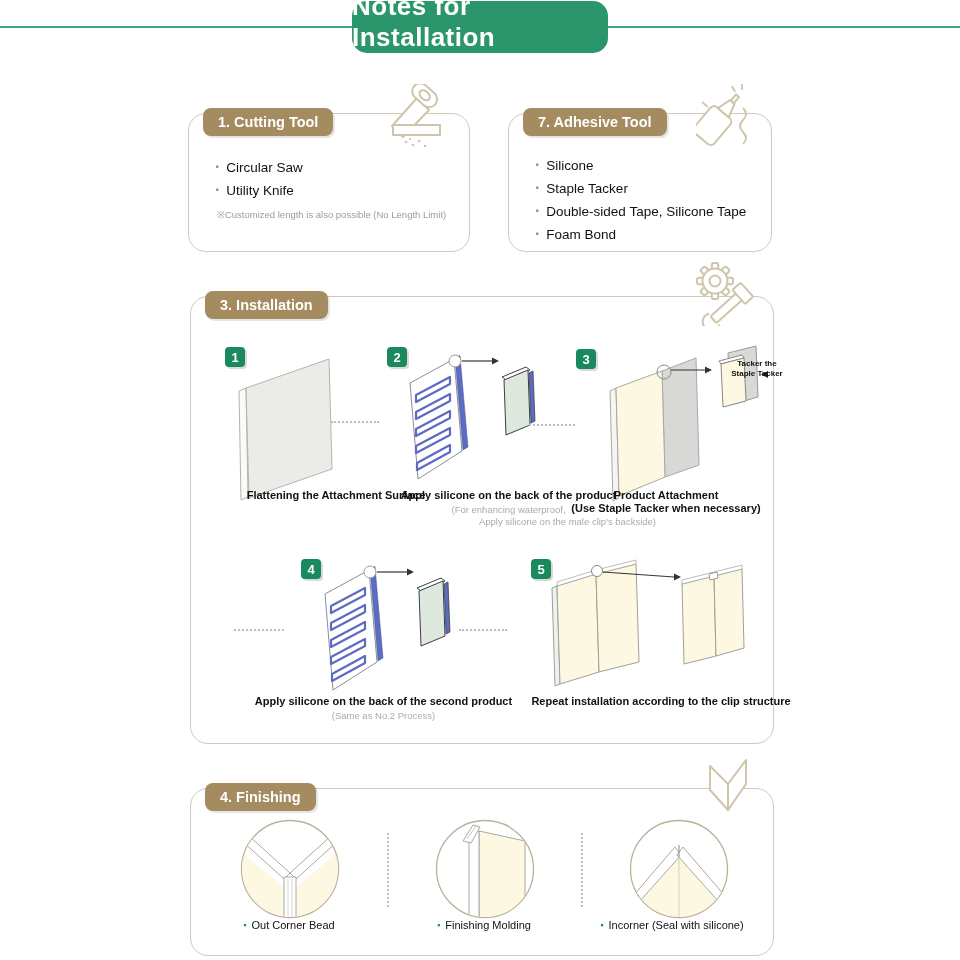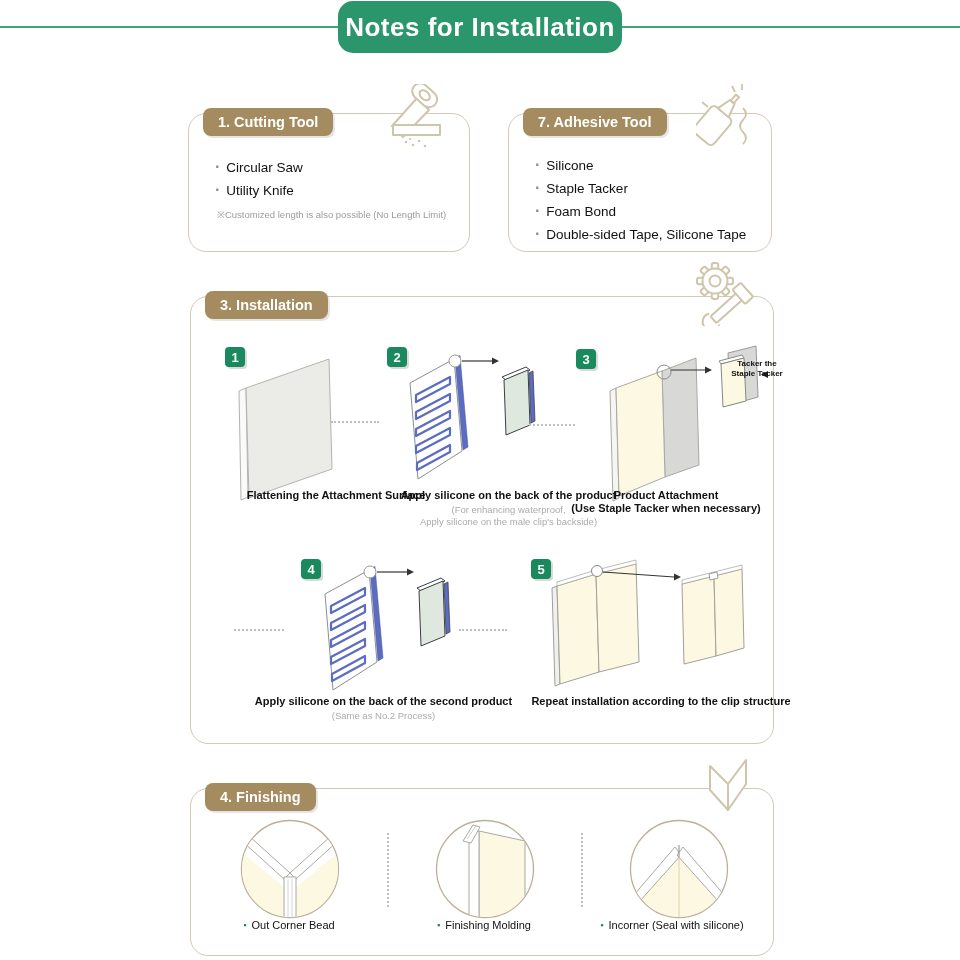--- a/index.html
+++ b/index.html
@@ -1,22 +1,22 @@
 <!DOCTYPE html>
 <html><head>
 <meta charset="utf-8">
 <style>
   html,body{margin:0;padding:0;background:#fff;}
   #page{position:relative;width:960px;height:960px;background:#fff;overflow:hidden;
         font-family:"Liberation Sans",sans-serif;color:#1b1b1b;}
   
   .hline{position:absolute;left:0;top:26px;width:960px;height:2px;background:#3fa377;}
   .title-pill{position:absolute;left:50%;top:1px;transform:translateX(-50%);
-      width:284px;height:52px;background:#2b966b;border-radius:15px;
-      display:flex;align-items:center;justify-content:center;}
+      width:256px;height:52px;background:#2b966b;border-radius:15px;
+      display:flex;align-items:flex-end;justify-content:center;}
   .title-pill span{color:#fff;font-weight:bold;font-size:26px;letter-spacing:.5px;}
   
   .sec{position:absolute;border:1.5px solid #d2c9b6;border-radius:18px;background:#fff;}
   #sec1{left:188px;top:113px;width:280px;height:137px;}
   #sec2{left:508px;top:113px;width:262px;height:137px;}
   #sec3{left:190px;top:296px;width:582px;height:446px;}
   #sec4{left:190px;top:788px;width:582px;height:166px;}
   .sec-label{position:absolute;left:14px;top:-6px;background:#a48c60;color:#fff;
       font-weight:bold;font-size:14.5px;padding:6px 15px;border-radius:8px;
       box-shadow:2px 2px 0 rgba(0,0,0,.10);white-space:nowrap;}
@@ -77,22 +77,22 @@
         <circle cx="49" cy="62" r="1.3"></circle>
         <circle cx="34" cy="55" r="1.1"></circle>
     </g>
   </svg>
 
   <div class="sec" id="sec2">
     <div class="sec-label">7. Adhesive Tool</div>
     <ul class="tool-list" style="top:42px;">
       <li>Silicone</li>
       <li>Staple Tacker</li>
+      <li>Double-sided Tape, Silicone Tape</li>
       <li>Foam Bond</li>
-      <li>Double-sided Tape, Silicone Tape</li>
     </ul>
   </div>
   <svg class="corner-icon" style="left:696px;top:82px;" width="64" height="70" viewBox="0 0 64 70">
     <g fill="#fff" stroke="#cfc5ab" stroke-width="2" stroke-linejoin="round">
       <g transform="rotate(40 26 40)">
         <rect x="8" y="32" width="26" height="34" rx="5"></rect>
         <polygon points="14,32 28,32 24,18 18,18"></polygon>
         <rect x="19" y="10" width="4" height="8"></rect>
       </g>
     </g>
@@ -154,21 +154,21 @@
       <div>Tacker the</div>
       <div>Staple Tacker</div>
     </div>
 
     <div class="caption" style="left:0px;top:192px;width:290px;">
       <div>Flattening the Attachment Surface</div>
     </div>
     <div class="caption" style="left:170px;top:192px;width:295px;">
       <div>Apply silicone on the back of the product</div>
       <div class="subcap">(For enhancing waterproof,</div>
-      <div class="subcap" style="margin-top:0;">Apply silicone on the male clip's backside)</div>
+      <div class="subcap" style="margin-top:0;text-align:right;">Apply silicone on the male clip's backside)</div>
     </div>
     <div class="caption" style="left:375px;top:192px;width:200px;">
       <div>Product Attachment</div>
       <div class="cap2">(Use Staple Tacker when necessary)</div>
     </div>
 
     <div class="dot-h" style="left:43px;top:332px;width:50px;"></div>
     <svg class="diagram" style="left:120px;top:267px;" width="145" height="130" viewBox="0 0 145 130">
       <polygon points="14,30 58,6 66,98 22,126" fill="#fff" stroke="#8a8f94"></polygon>
       <polygon points="59,5 64,2.5 72,94 67,97" fill="#5b6cc2" stroke="#46529c" stroke-width=".5"></polygon>

